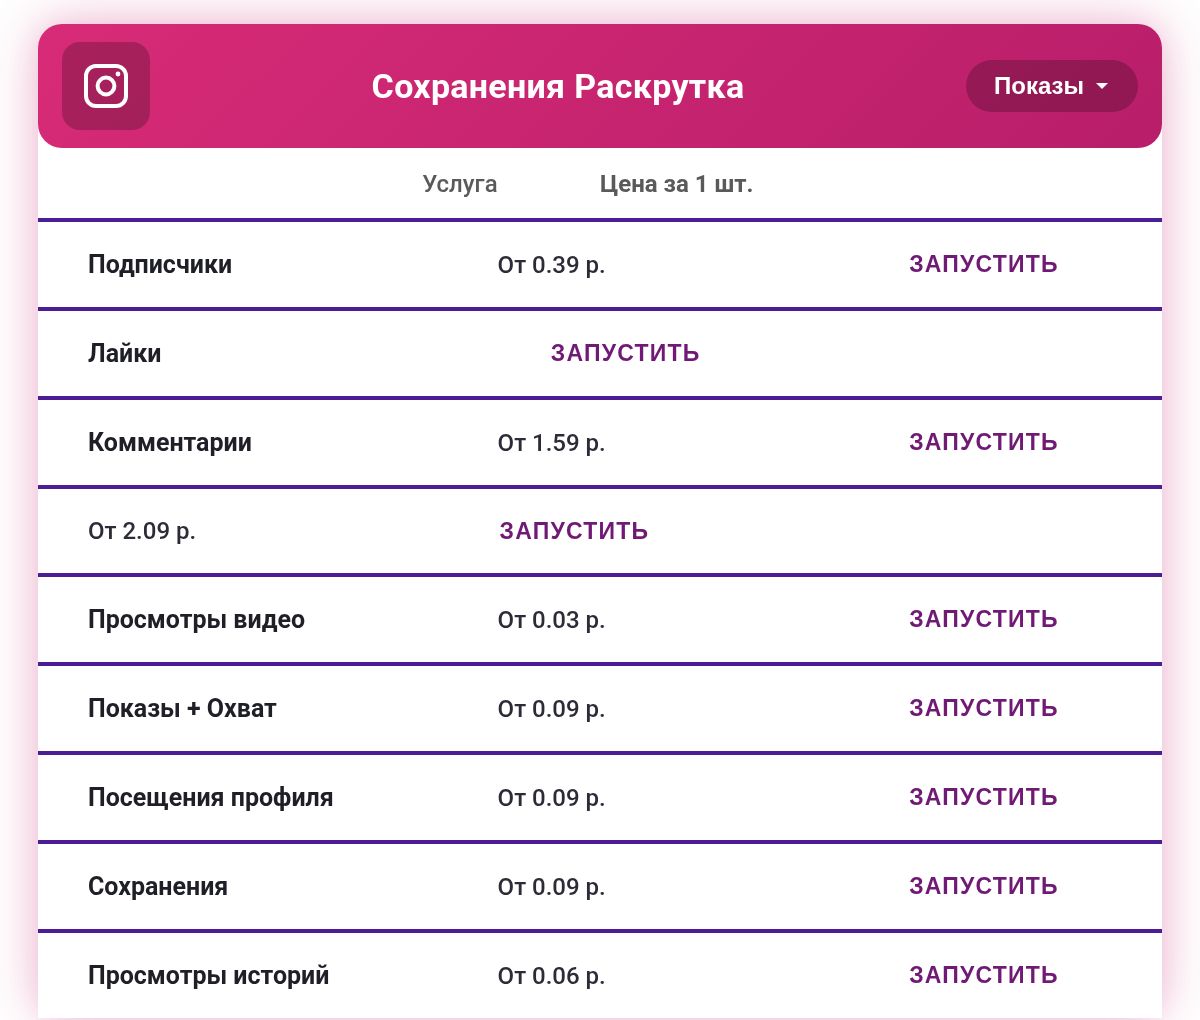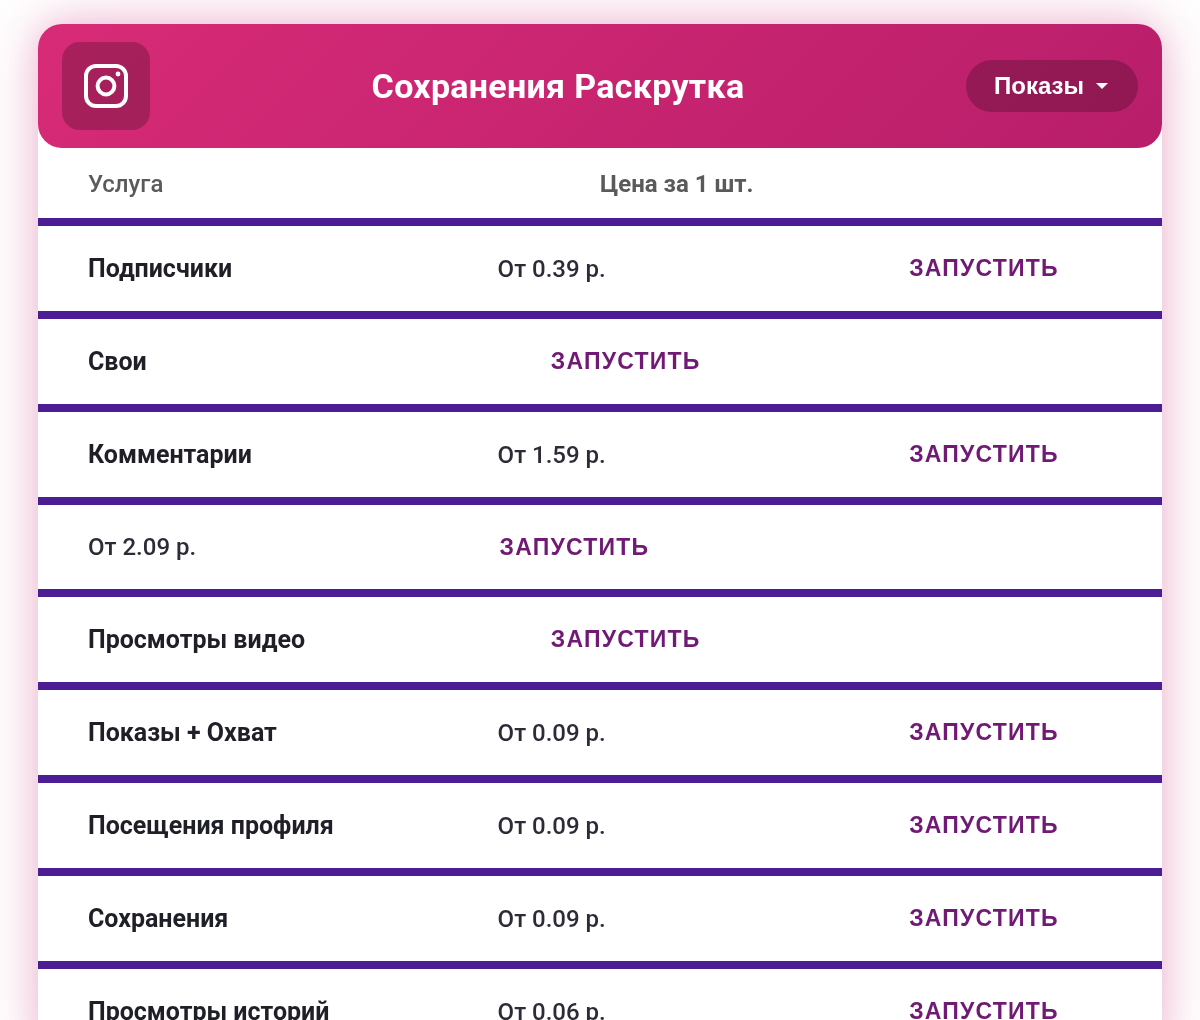--- a/index.html
+++ b/index.html
@@ -70,35 +70,35 @@
     }
     .table-header {
       display: flex;
       padding: 22px 50px 20px 50px;
       color: #5a5a5a;
       font-size: 24px;
       font-weight: 500;
     }
     .th-service {
       flex: 0 0 40%;
-      text-align: left;
+      text-align: right;
     }
     .th-price {
       flex: 0 0 35%;
       text-align: center;
       font-weight: bold;
     }
     .th-action {
       flex: 0 0 25%;
     }
     .row {
       display: flex;
       align-items: center;
       padding: 28px 50px;
-      border-top: 8px solid #4c1d95;
+      border-top: 4px solid #4c1d95;
       background: #ffffff;
     }
     .td-service {
       flex: 0 0 40%;
       font-size: 25px;
       font-weight: 700;
       color: #1f1f28;
     }
     .td-price {
       flex: 0 0 35%;
@@ -148,34 +148,35 @@
     <div class="th-action"></div>
   </div>
 
   <div id="rows-container">
       <div class="row">
         <div class="td-service">Подписчики</div>
         <div class="td-price">От 0.39 р.</div>
         <div class="td-action"><button class="launch-btn">ЗАПУСТИТЬ</button></div>
       </div>
       <div class="row">
-        <div class="td-service">Свои</div>
+        <div class="td-service">Лайки</div>
         <div class="td-action"><button class="launch-btn">ЗАПУСТИТЬ</button></div>
       </div>
       <div class="row">
         <div class="td-service">Комментарии</div>
         <div class="td-price">От 1.59 р.</div>
         <div class="td-action"><button class="launch-btn">ЗАПУСТИТЬ</button></div>
       </div>
       <div class="row">
         <div class="td-price">От 2.09 р.</div>
         <div class="td-action"><button class="launch-btn">ЗАПУСТИТЬ</button></div>
       </div>
       <div class="row">
         <div class="td-service">Просмотры видео</div>
+        <div class="td-price">От 0.03 р.</div>
         <div class="td-action"><button class="launch-btn">ЗАПУСТИТЬ</button></div>
       </div>
       <div class="row">
         <div class="td-service">Показы + Охват</div>
         <div class="td-price">От 0.09 р.</div>
         <div class="td-action"><button class="launch-btn">ЗАПУСТИТЬ</button></div>
       </div>
       <div class="row">
         <div class="td-service">Посещения профиля</div>
         <div class="td-price">От 0.09 р.</div>

